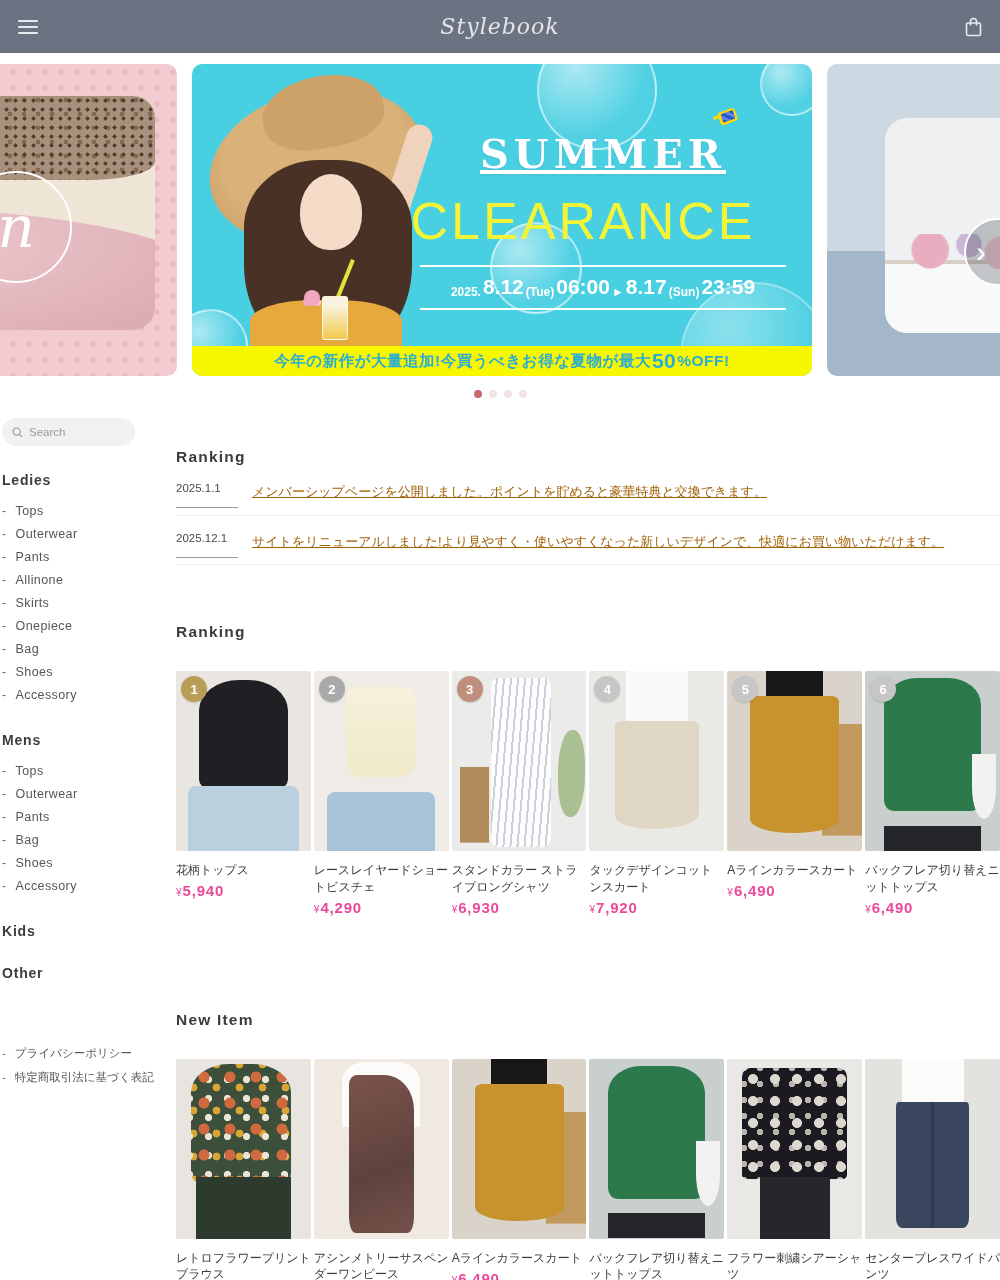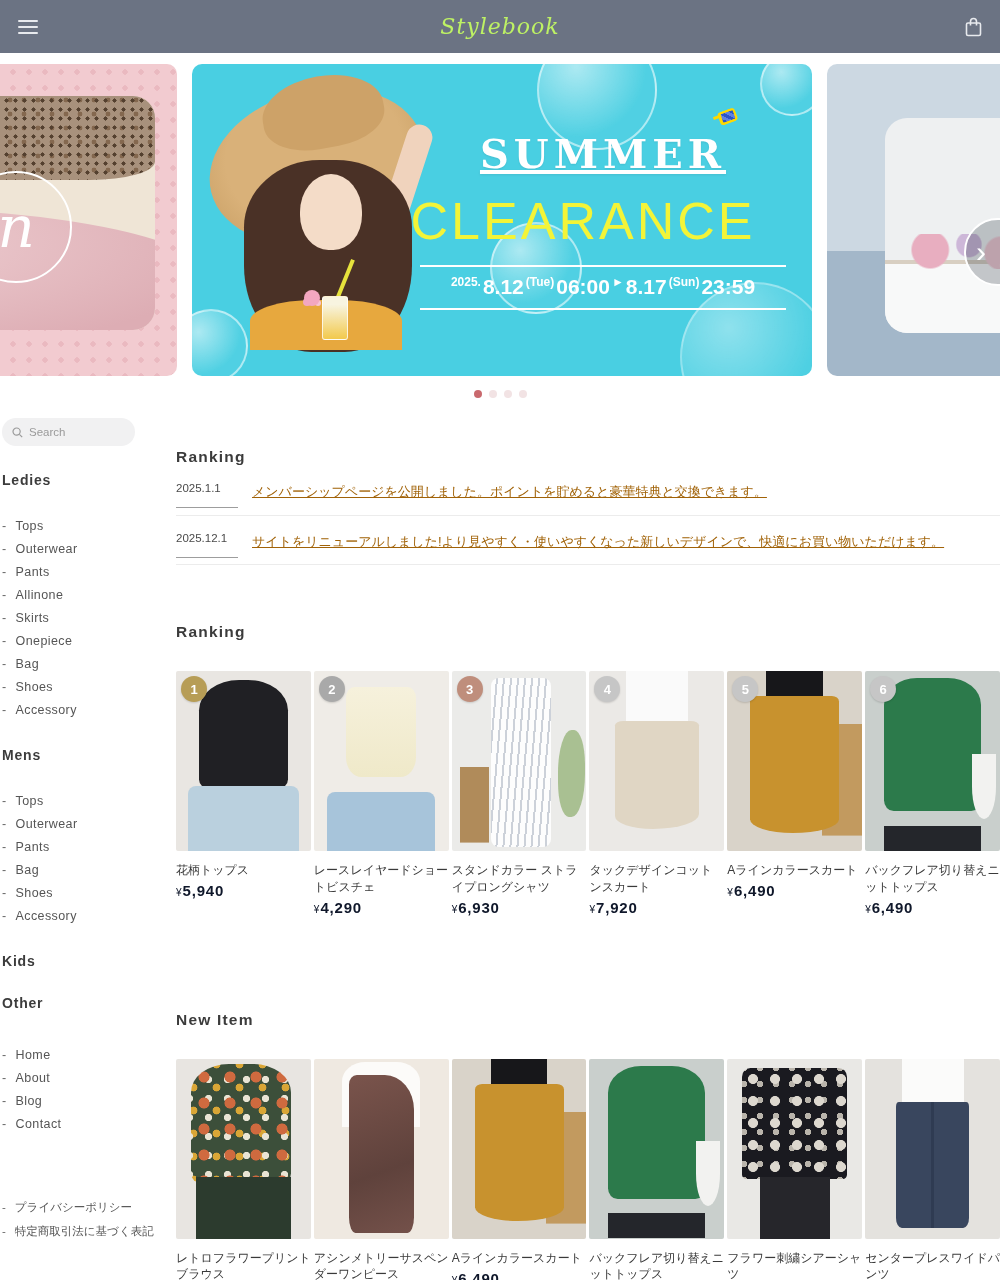--- a/index.html
+++ b/index.html
@@ -7,21 +7,21 @@
     font-family: "Liberation Sans", sans-serif; color: #333; }
 
   
   .header { height: 53px; background: var(--header-bg, #6b7383); position: relative;
     display: flex; align-items: center; justify-content: space-between; padding: 0 18px; }
   .hamburger { width: 20px; height: 14px; display: flex; flex-direction: column;
     justify-content: space-between; cursor: pointer; background: none; border: none; }
   .hamburger span { display: block; height: 2px; background: #e8eaee; border-radius: 1px; }
   .site-title { position: absolute; left: 50%; transform: translateX(-50%);
     font-family: "DejaVu Serif", serif; font-style: italic; font-size: 22px;
-    color: #bef264; letter-spacing: 1px; font-weight: 500; }
+    color: #e5e5e5; letter-spacing: 1px; font-weight: 500; }
   .bag-btn { background: none; border: none; cursor: pointer; line-height: 0; }
 
   
   .hero { position: relative; height: 312px; margin-top: 11px; width: 1000px; }
   .slide { position: absolute; top: 0; height: 312px; width: 620px; border-radius: 10px;
     overflow: hidden; cursor: pointer; }
   .slide-left  { left: -443px; background-color: #f2cbd0;
     background-image: radial-gradient(#eab9c0 22%, transparent 25%); background-size: 16px 16px; }
   .slide-main  { left: 192px; background: var(--cyan, #49cfe2); }
   .slide-right { left: 827px; background: linear-gradient(#ccd8e2 0 60%, #a3b7c9 60% 100%); }
@@ -82,21 +82,21 @@
   .lens { position: absolute; width: 17px; height: 13px; border-radius: 3px;
     border: 2px solid #ffd900;
     background: repeating-linear-gradient(45deg, #2b55c8 0 3px, #5e82e2 3px 6px); }
   .lens-2 { left: 21px; }
   .sunglasses::after { content: ""; position: absolute; left: 15px; top: 2px; width: 8px;
     height: 3px; background: #ffd900; }
   .clearance { margin: 14px 0 0 -46px; width: calc(100% + 52px);
     font-size: 52px; font-weight: 200; letter-spacing: 3px; color: var(--yellow-text, #f3f438);
     white-space: nowrap; }
   .date-block { margin-top: 14px; border-top: 2px solid #fff; border-bottom: 2px solid #fff;
-    padding: 8px 0 9px; display: flex; justify-content: center; align-items: flex-start;
+    padding: 8px 0 9px; display: flex; justify-content: center; align-items: flex-end;
     gap: 2px; font-weight: bold; }
   .dp-0 { font-size: 21px; } .dp-1 { font-size: 12px; }
   .hero-banner { position: absolute; left: 0; right: 0; bottom: 0; height: 30px;
     background: var(--yellow, #f7f700); display: flex; align-items: center; justify-content: center;
     color: var(--banner-text, #29add5); font-weight: bold; font-size: 15.5px; letter-spacing: .5px; }
   .hero-banner b { font-size: 21px; padding: 0 1px; }
 
   
   .photo-r { position: absolute; left: 58px; top: 54px; width: 430px; bottom: 43px;
     border-radius: 22px; background: #eef0f1; overflow: hidden; }
@@ -125,21 +125,21 @@
   .main { flex: 1; min-width: 0; }
 
   
   .search-box { width: 133px; height: 28px; background: #f1f1f2; border-radius: 14px;
     display: flex; align-items: center; padding: 0 10px; gap: 6px; }
   .search-box input { border: none; background: transparent; outline: none; width: 100%;
     font-size: 11.5px; color: #555; font-family: inherit; }
   .search-box input::placeholder { color: #9a9a9a; }
   .side-group { margin-top: 26px; }
   .side-group h3 { font-size: 14px; font-weight: bold; color: #3c3c3c; letter-spacing: .8px; }
-  .side-items { list-style: none; margin-top: 26px; }
+  .side-items { list-style: none; margin-top: 11px; }
   .side-items li { font-size: 12.5px; color: #555; padding: 4.5px 0; letter-spacing: .4px;
     cursor: pointer; }
   .side-items li::before { content: "-"; margin-right: 9px; color: #666; }
   [data-name="sidebar-group-other"] .side-items { margin-top: 32px; }
   .side-footer { list-style: none; margin-top: 60px; }
   .side-footer li { font-size: 11.5px; color: #555; padding: 4.5px 0; cursor: pointer; }
   .side-footer li::before { content: "-"; margin-right: 9px; color: #666; }
 
   
   .section-title { font-size: 15.5px; font-weight: bold; color: #3b3b3b; letter-spacing: 1.2px; }
@@ -154,21 +154,21 @@
   .ranking-title { margin-top: 58px; }
   .newitem-title { margin-top: 94px; }
   .grid { display: grid; grid-template-columns: repeat(6, 1fr); gap: 3px; margin-top: 30px; }
   .card { cursor: pointer; position: relative; }
   .p-img { position: relative; height: 180px; border-radius: 2px; overflow: hidden; }
   .p-img::before, .p-img::after { content: ""; position: absolute; }
   .badge { position: absolute; left: 5px; top: 5px; width: 26px; height: 26px; border-radius: 50%;
     color: #fff; font-size: 13px; font-weight: bold; display: flex; align-items: center;
     justify-content: center; z-index: 2; box-shadow: 0 1px 2px rgba(0,0,0,.15); }
   .p-name { margin-top: 11px; font-size: 12px; line-height: 1.4; color: #3a3a3a; min-height: 17px; }
-  .p-price { margin-top: 3px; color: #0f172a; }
+  .p-price { margin-top: 3px; color: #ec4899; }
   .p-price .cur { font-size: 10px; margin-right: 1px; }
   .p-price .amt { font-size: 15px; font-weight: bold; letter-spacing: .8px; }
 
   
   .art-black-lace-blouse { background: #e9e6e2; }
   .art-black-lace-blouse::before { left: 17%; top: 5%; width: 66%; height: 60%;
     background: #202024; border-radius: 45% 45% 10% 10% / 28% 28% 8% 8%; }
   .art-black-lace-blouse::after { left: 9%; bottom: -2%; width: 82%; height: 38%;
     background: #bad0de; border-radius: 8px 8px 0 0; }
 
@@ -300,20 +300,25 @@
           <span class="dp-1" data-name="sale-period-part">2025.</span>
           <span class="dp-0" data-name="sale-period-part">8.12</span>
           <span class="dp-1" data-name="sale-period-part">(Tue)</span>
           <span class="dp-0" data-name="sale-period-part">06:00</span>
           <span class="dp-1" data-name="sale-period-part">►</span>
           <span class="dp-0" data-name="sale-period-part">8.17</span>
           <span class="dp-1" data-name="sale-period-part">(Sun)</span>
           <span class="dp-0" data-name="sale-period-part">23:59</span>
         </div>
     </div>
+    <div class="hero-banner" data-name="hero-promo-banner">
+      <span>今年の新作が大量追加!今買うべきお得な夏物が最大</span>
+        <b>50</b>
+        <span>%OFF!</span>
+    </div>
   </div>
 
   <div class="slide slide-right" data-name="hero-slide-next-preview">
     <div class="photo-r" data-name="right-slide-photo">
       <div class="pr-shelf" data-name="right-slide-shelf-art"></div>
       <div class="pr-flowers" data-name="right-slide-flowers-art"></div>
 
       <div class="pr-text" data-name="right-slide-overlay-text">RE</div>
     </div>
   </div>
@@ -366,26 +371,20 @@
             <li data-name="sidebar-item-shoes">Shoes</li>
             <li data-name="sidebar-item-accessory">Accessory</li>
           </ul>
         </div>
         <div class="side-group" data-name="sidebar-group-kids">
           <h3 data-name="sidebar-group-heading">Kids</h3>
           <ul class="side-items" data-name="sidebar-item-list"></ul>
         </div>
         <div class="side-group" data-name="sidebar-group-other">
           <h3 data-name="sidebar-group-heading">Other</h3>
-          <ul class="side-items" data-name="sidebar-item-list">
-            <li data-name="sidebar-item-home">Home</li>
-            <li data-name="sidebar-item-about">About</li>
-            <li data-name="sidebar-item-blog">Blog</li>
-            <li data-name="sidebar-item-contact">Contact</li>
-          </ul>
         </div>
       </nav>
     <ul class="side-footer" data-name="sidebar-footer-links">
         <li data-name="sidebar-footer-link">プライバシーポリシー</li>
         <li data-name="sidebar-footer-link">特定商取引法に基づく表記</li>
       </ul>
   </aside>
 
   <main class="main" data-name="main-content">
     <h2 class="section-title topics-title" data-name="topics-heading">Ranking</h2>

